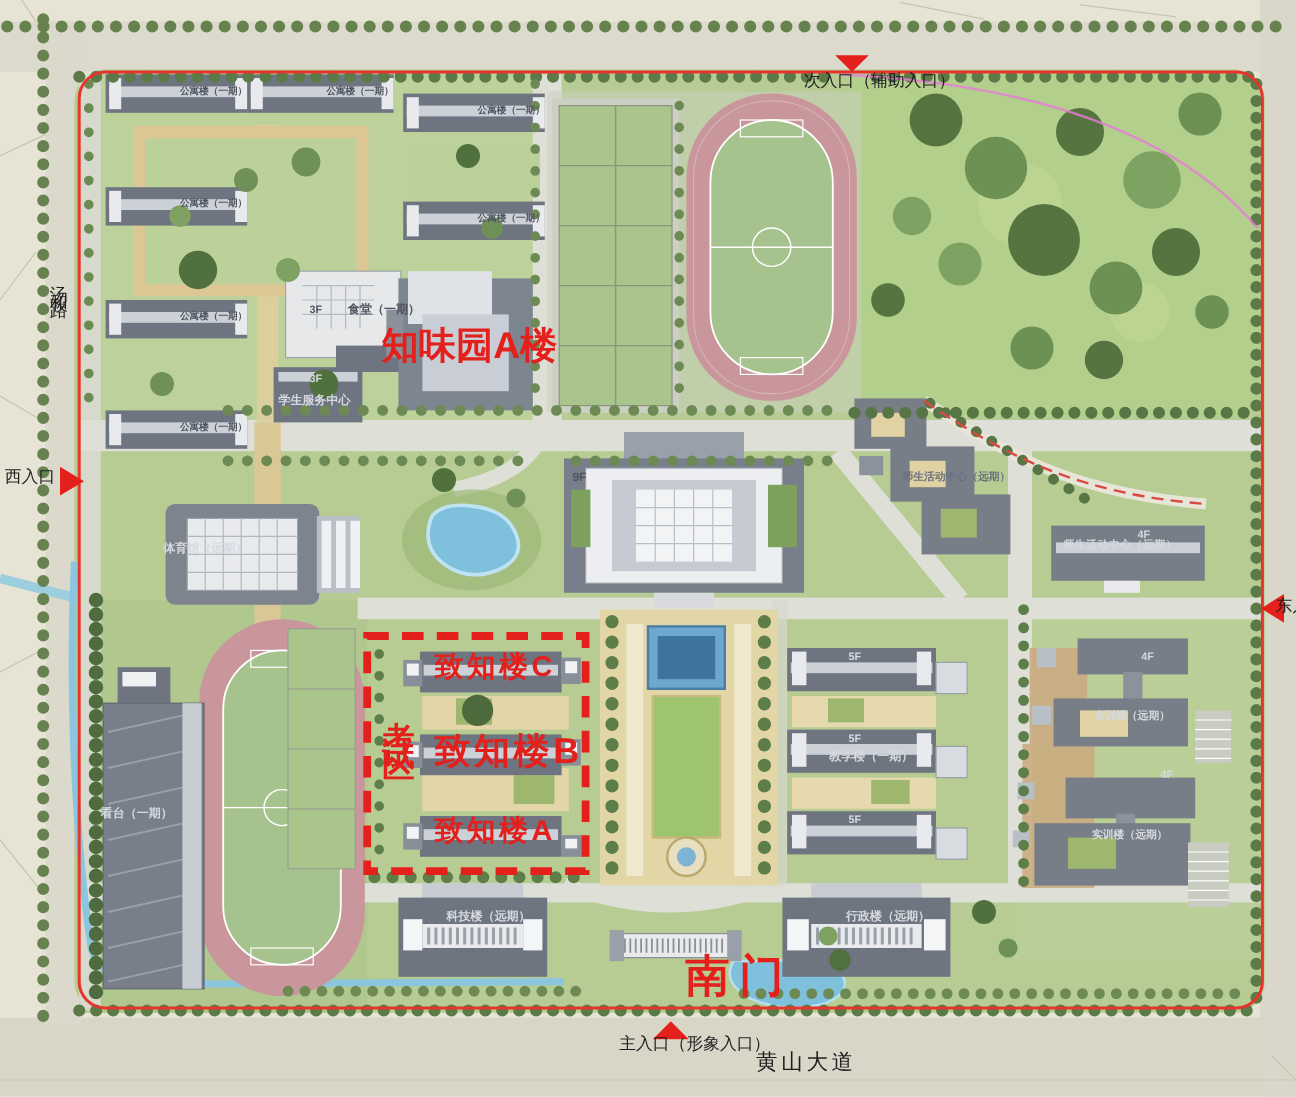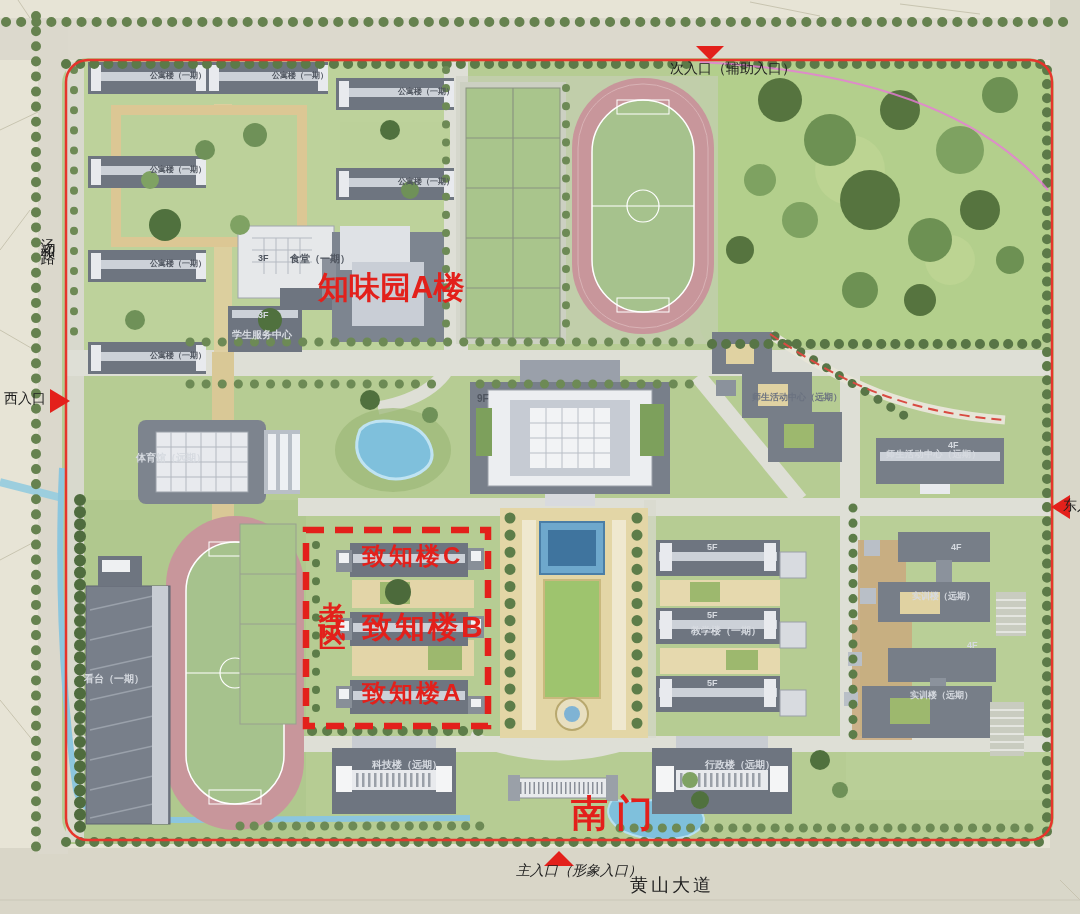--- a/index.html
+++ b/index.html
@@ -408,21 +408,21 @@
 <div class="lbl red" style="left:318px;top:272px;font-size:31px;">知味园A楼</div>
 <div class="lbl red vert" style="left:318px;top:580px;font-size:27px;letter-spacing:12px;">考试区</div>
 <div class="lbl red" style="left:362px;top:544px;font-size:24px;letter-spacing:3px;">致知楼C</div>
 <div class="lbl red" style="left:362px;top:612px;font-size:30px;letter-spacing:3px;">致知楼B</div>
 <div class="lbl red" style="left:362px;top:681px;font-size:24px;letter-spacing:3px;">致知楼A</div>
 <div class="lbl red" style="left:524px;top:795px;font-size:37px;letter-spacing:8px;margin-left:47px;">南门</div>
 
 <div class="lbl blk" style="left:670px;top:28px;font-size:14px;margin-top:34px;">次入口（辅助入口）</div>
 <div class="lbl blk" style="left:4px;top:392px;font-size:14px;">西入口</div>
 <div class="lbl blk" style="left:1063px;top:499px;font-size:14px;">东入口</div>
-<div class="lbl blk" style="left:516px;top:864px;font-size:14px;font-style:italic;">主入口（形象入口）</div>
+<div class="lbl blk" style="left:516px;top:864px;font-size:14px;">主入口（形象入口）</div>
 <div class="lbl blk" style="left:630px;top:876px;font-size:18px;letter-spacing:3px;">黄山大道</div>
 <div class="lbl blk vert" style="left:40px;top:226px;font-size:15px;letter-spacing:6px;">汤和路</div>
 
 <div class="lbl tiny on-light" style="left:258px;top:254px;font-size:9px;">3F</div>
 <div class="lbl tiny on-light" style="left:290px;top:254px;font-size:10px;">食堂（一期）</div>
 <div class="lbl tiny on-dark" style="left:258px;top:311px;font-size:9px;">3F</div>
 <div class="lbl tiny on-dark" style="left:232px;top:330px;font-size:10px;text-align:center;">学生服务中心</div>
 <div class="lbl tiny on-dark" style="left:136px;top:453px;font-size:10px;">体育馆（远期）</div>
 <div class="lbl tiny on-dark" style="left:84px;top:674px;font-size:10px;">看台（一期）</div>
 <div class="lbl tiny on-light" style="left:477px;top:394px;font-size:10px;">9F</div>

